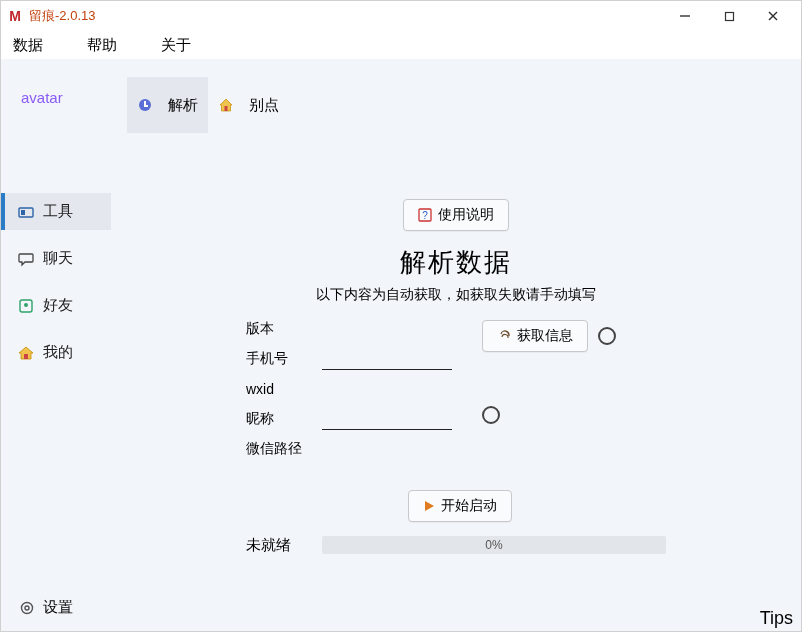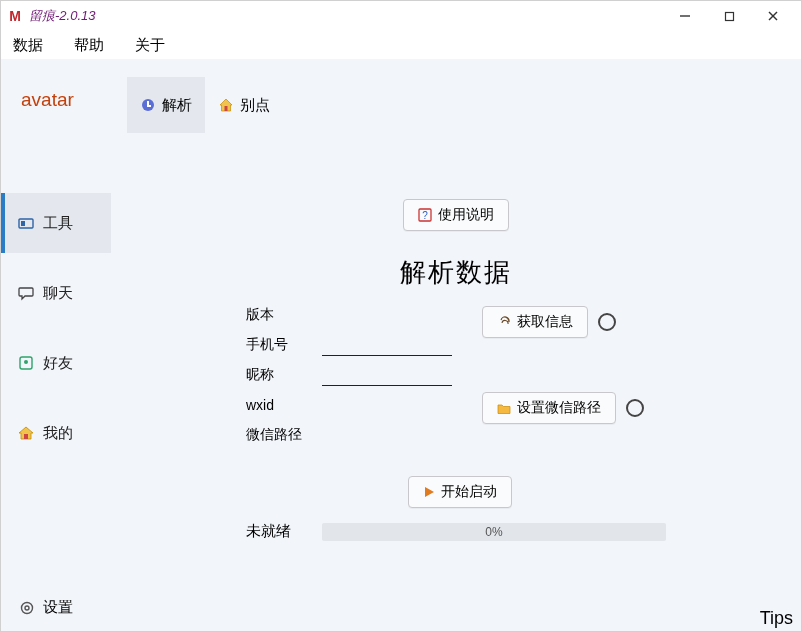--- a/index.html
+++ b/index.html
@@ -21,58 +21,58 @@
       background: #ffffff;
     }
     .titlebar .app-icon {
       width: 16px; height: 16px;
       color: #c1272d;
       font-weight: bold;
       font-size: 14px;
       display: inline-flex; align-items: center; justify-content: center;
       margin-right: 6px;
     }
-    .titlebar .title { font-size: 13px; color: #701a75; flex: 0 0 auto; font-style: italic; }
+    .titlebar .title { font-size: 13px; color: #c2410c; flex: 0 0 auto; }
     .titlebar .spacer { flex: 1; }
     .titlebar .win-btns { display: flex; }
     .titlebar .win-btn {
       width: 44px; height: 28px;
       display: flex; align-items: center; justify-content: center;
       font-size: 12px; color: #333;
     }
     .menubar {
       height: 28px;
       display: flex; align-items: center;
       padding: 0 6px;
       background: #ffffff;
-      gap: 19px;
+      gap: 32px;
     }
     .menubar .menu-item { font-size: 15px; padding: 2px 6px; }
     .client {
       position: absolute;
       top: 58px; left: 0; right: 0; bottom: 0;
       background: #f2f5fa;
       display: flex;
       flex-direction: column;
     }
     .main-row { flex: 1; display: flex; }
     .sidebar {
       width: 110px;
       padding-top: 10px;
       display: flex;
       flex-direction: column;
     }
     .sidebar .avatar-label {
-      font-size: 19px; color: #c2410c;
+      font-size: 15px; color: #8b5cf6;
       padding: 20px 0 0 20px;
       height: 48px;
     }
     .sidebar-spacer-top { height: 76px; }
     .sidebar-item {
-      height: 60px;
+      height: 37px;
       display: flex; align-items: center;
       padding-left: 16px;
       gap: 8px;
       font-size: 15px; color: #222;
       cursor: pointer;
       margin-bottom: 10px;
     }
     .sidebar-item.active {
       background: #e4e8ee;
       border-left: 4px solid #2a7cc7;
@@ -86,39 +86,39 @@
       padding-left: 18px; gap: 8px; font-size: 15px;
     }
     .content { flex: 1; position: relative; }
     .tabbar {
       position: absolute; top: 18px; left: 16px;
       display: flex; align-items: center;
     }
     .tab {
       min-width: 78px; height: 56px;
       display: flex; align-items: center; justify-content: center;
-      gap: 6px; font-size: 15px; padding: 0 10px;
+      gap: 15px; font-size: 15px; padding: 0 10px;
     }
     .tab.active { background: #e4e8ee; }
     .tab .tab-icon { width:16px; height:16px; display:inline-flex; align-items:center; justify-content:center; font-size:14px; }
     .panel {
       position: absolute; top: 140px; left: 0; right: 0;
       display: flex; flex-direction: column; align-items: center;
     }
     .btn {
       background: #fafbfc;
       border: 1px solid #c8c8cc;
       border-radius: 4px;
       padding: 6px 14px;
       font-size: 14px;
       display: inline-flex; align-items: center; gap: 6px;
       cursor: pointer;
       box-shadow: 0 1px 0 rgba(0,0,0,0.04);
     }
-    .panel-title { font-size: 26px; font-family: Liberation Serif, serif; letter-spacing: 2px; margin-top: 24px; }
+    .panel-title { font-size: 26px; font-family: Liberation Serif, serif; letter-spacing: 2px; margin-top: 14px; }
     .panel-sub { font-size: 14px; margin-top: 6px; }
     .form {
       margin-top: 10px;
       width: 420px;
       position: relative;
     }
     .form-row {
       display: flex; align-items: center;
       height: 30px;
     }
@@ -131,21 +131,21 @@
     .right-col {
       position: absolute; left: 236px; top: 0;
       display: flex; flex-direction: column; gap: 54px;
     }
     .right-col .row2 { display:flex; align-items:center; gap:10px; }
     .radio-circle {
       width: 18px; height: 18px; border: 2px solid #444; border-radius: 50%;
     }
     .start-btn-wrap { margin-top: 26px; margin-left: 8px; }
     .progress-row {
-      display: flex; align-items: flex-end; gap: 16px;
+      display: flex; align-items: flex-start; gap: 16px;
       margin-top: 14px; width: 420px;
     }
     .progress-row .status-label { width: 60px; font-size: 15px; }
     .progress-bar {
       flex: 1; height: 18px; background: #e2e6ea; border-radius: 2px;
       display: flex; align-items: center; justify-content: center;
       font-size: 12px; color: #555;
     }
     .tips {
       position: absolute; right: 8px; bottom: 2px;
@@ -272,61 +272,54 @@
           <span>
             <svg width="14" height="14">
                 <rect x="1" y="1" width="12" height="12" rx="1" fill="none" stroke="#c33" stroke-width="1.3"></rect>
                 <text x="7" y="11" text-anchor="middle" font-size="10" fill="#2a5cc7" font-family="sans-serif">?</text>
               </svg>
           </span>
           <span>使用说明</span>
         </button>
 
         <div class="panel-title">解析数据</div>
+        <div class="panel-sub">以下内容为自动获取，如获取失败请手动填写</div>
 
         <div class="form">
           <div class="form-row">
             <span class="label">版本</span>
           </div>
           <div class="form-row">
             <span class="label">手机号</span>
             <input class="underline-input" value="" style="">
           </div>
           <div class="form-row">
+            <span class="label">wxid</span>
+          </div>
+          <div class="form-row">
             <span class="label">昵称</span>
             <input class="underline-input" value="" style="">
-          </div>
-          <div class="form-row">
-            <span class="label">wxid</span>
           </div>
           <div class="form-row">
             <span class="label">微信路径</span>
           </div>
 
           <div class="right-col">
             <div class="row2" style="margin-top:6px;">
               <button class="btn">
                 <span>
                   <svg width="14" height="14">
                       <path d="M7 2 a5 5 0 0 1 5 5 M4 5 a4 4 0 0 1 8 2 M5 8 a3 3 0 0 1 6 1" fill="none" stroke="#6a4a2a" stroke-width="1.1"></path>
                     </svg>
                 </span>
                 <span>获取信息</span>
               </button>
               <span class="radio-circle"></span>
             </div>
             <div class="row2">
-              <button class="btn">
-                <span>
-                  <svg width="14" height="14">
-                      <path d="M1 4 h4 l1.5 1.5 H13 v7 H1 z" fill="#f5b942" stroke="#c88a00" stroke-width="0.7"></path>
-                    </svg>
-                </span>
-                <span>设置微信路径</span>
-              </button>
               <span class="radio-circle"></span>
             </div>
           </div>
         </div>
 
         <div class="start-btn-wrap">
           <button class="btn">
             <span>
               <svg width="12" height="12">
                   <polygon points="2,1 11,6 2,11" fill="#e07b1f"></polygon>

